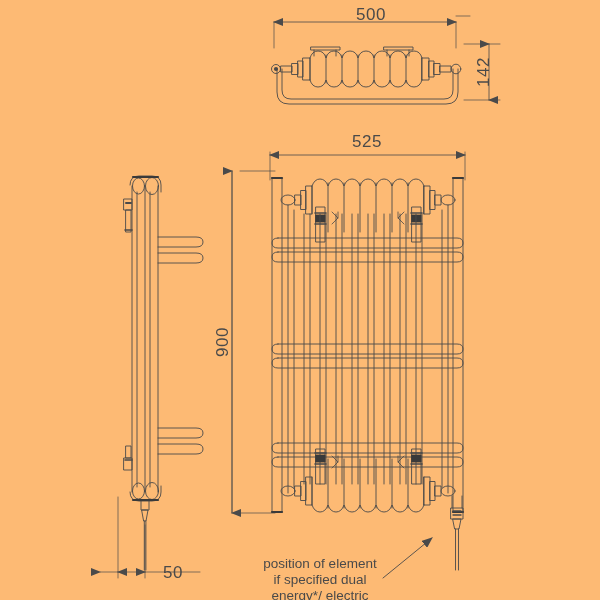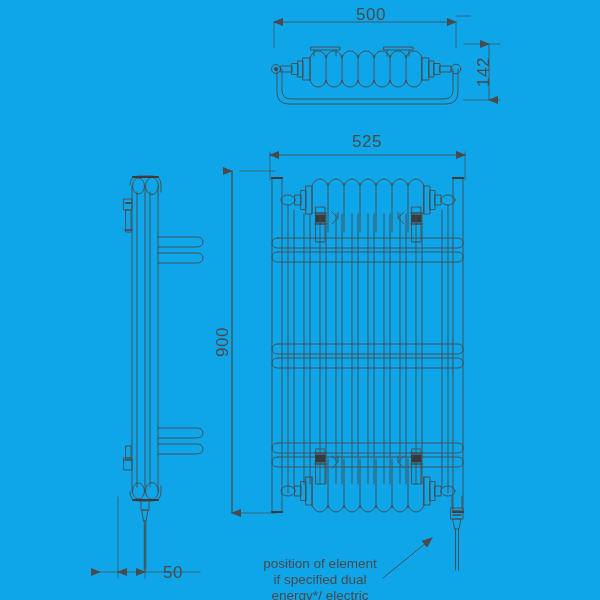--- a/index.html
+++ b/index.html
@@ -11,21 +11,21 @@
     width: 600px;
     height: 600px;
     font-family: "Liberation Sans", sans-serif;
     color: #3a3a3a;
     overflow: hidden;
   }
   #drawing-root {
     position: relative;
     width: 600px;
     height: 600px;
-    background: #0ea5e9;
+    background: #fdba74;
   }
   svg.cad {
     position: absolute;
     top: 0;
     left: 0;
     width: 600px;
     height: 600px;
     display: block;
   }
   .dim-text {

